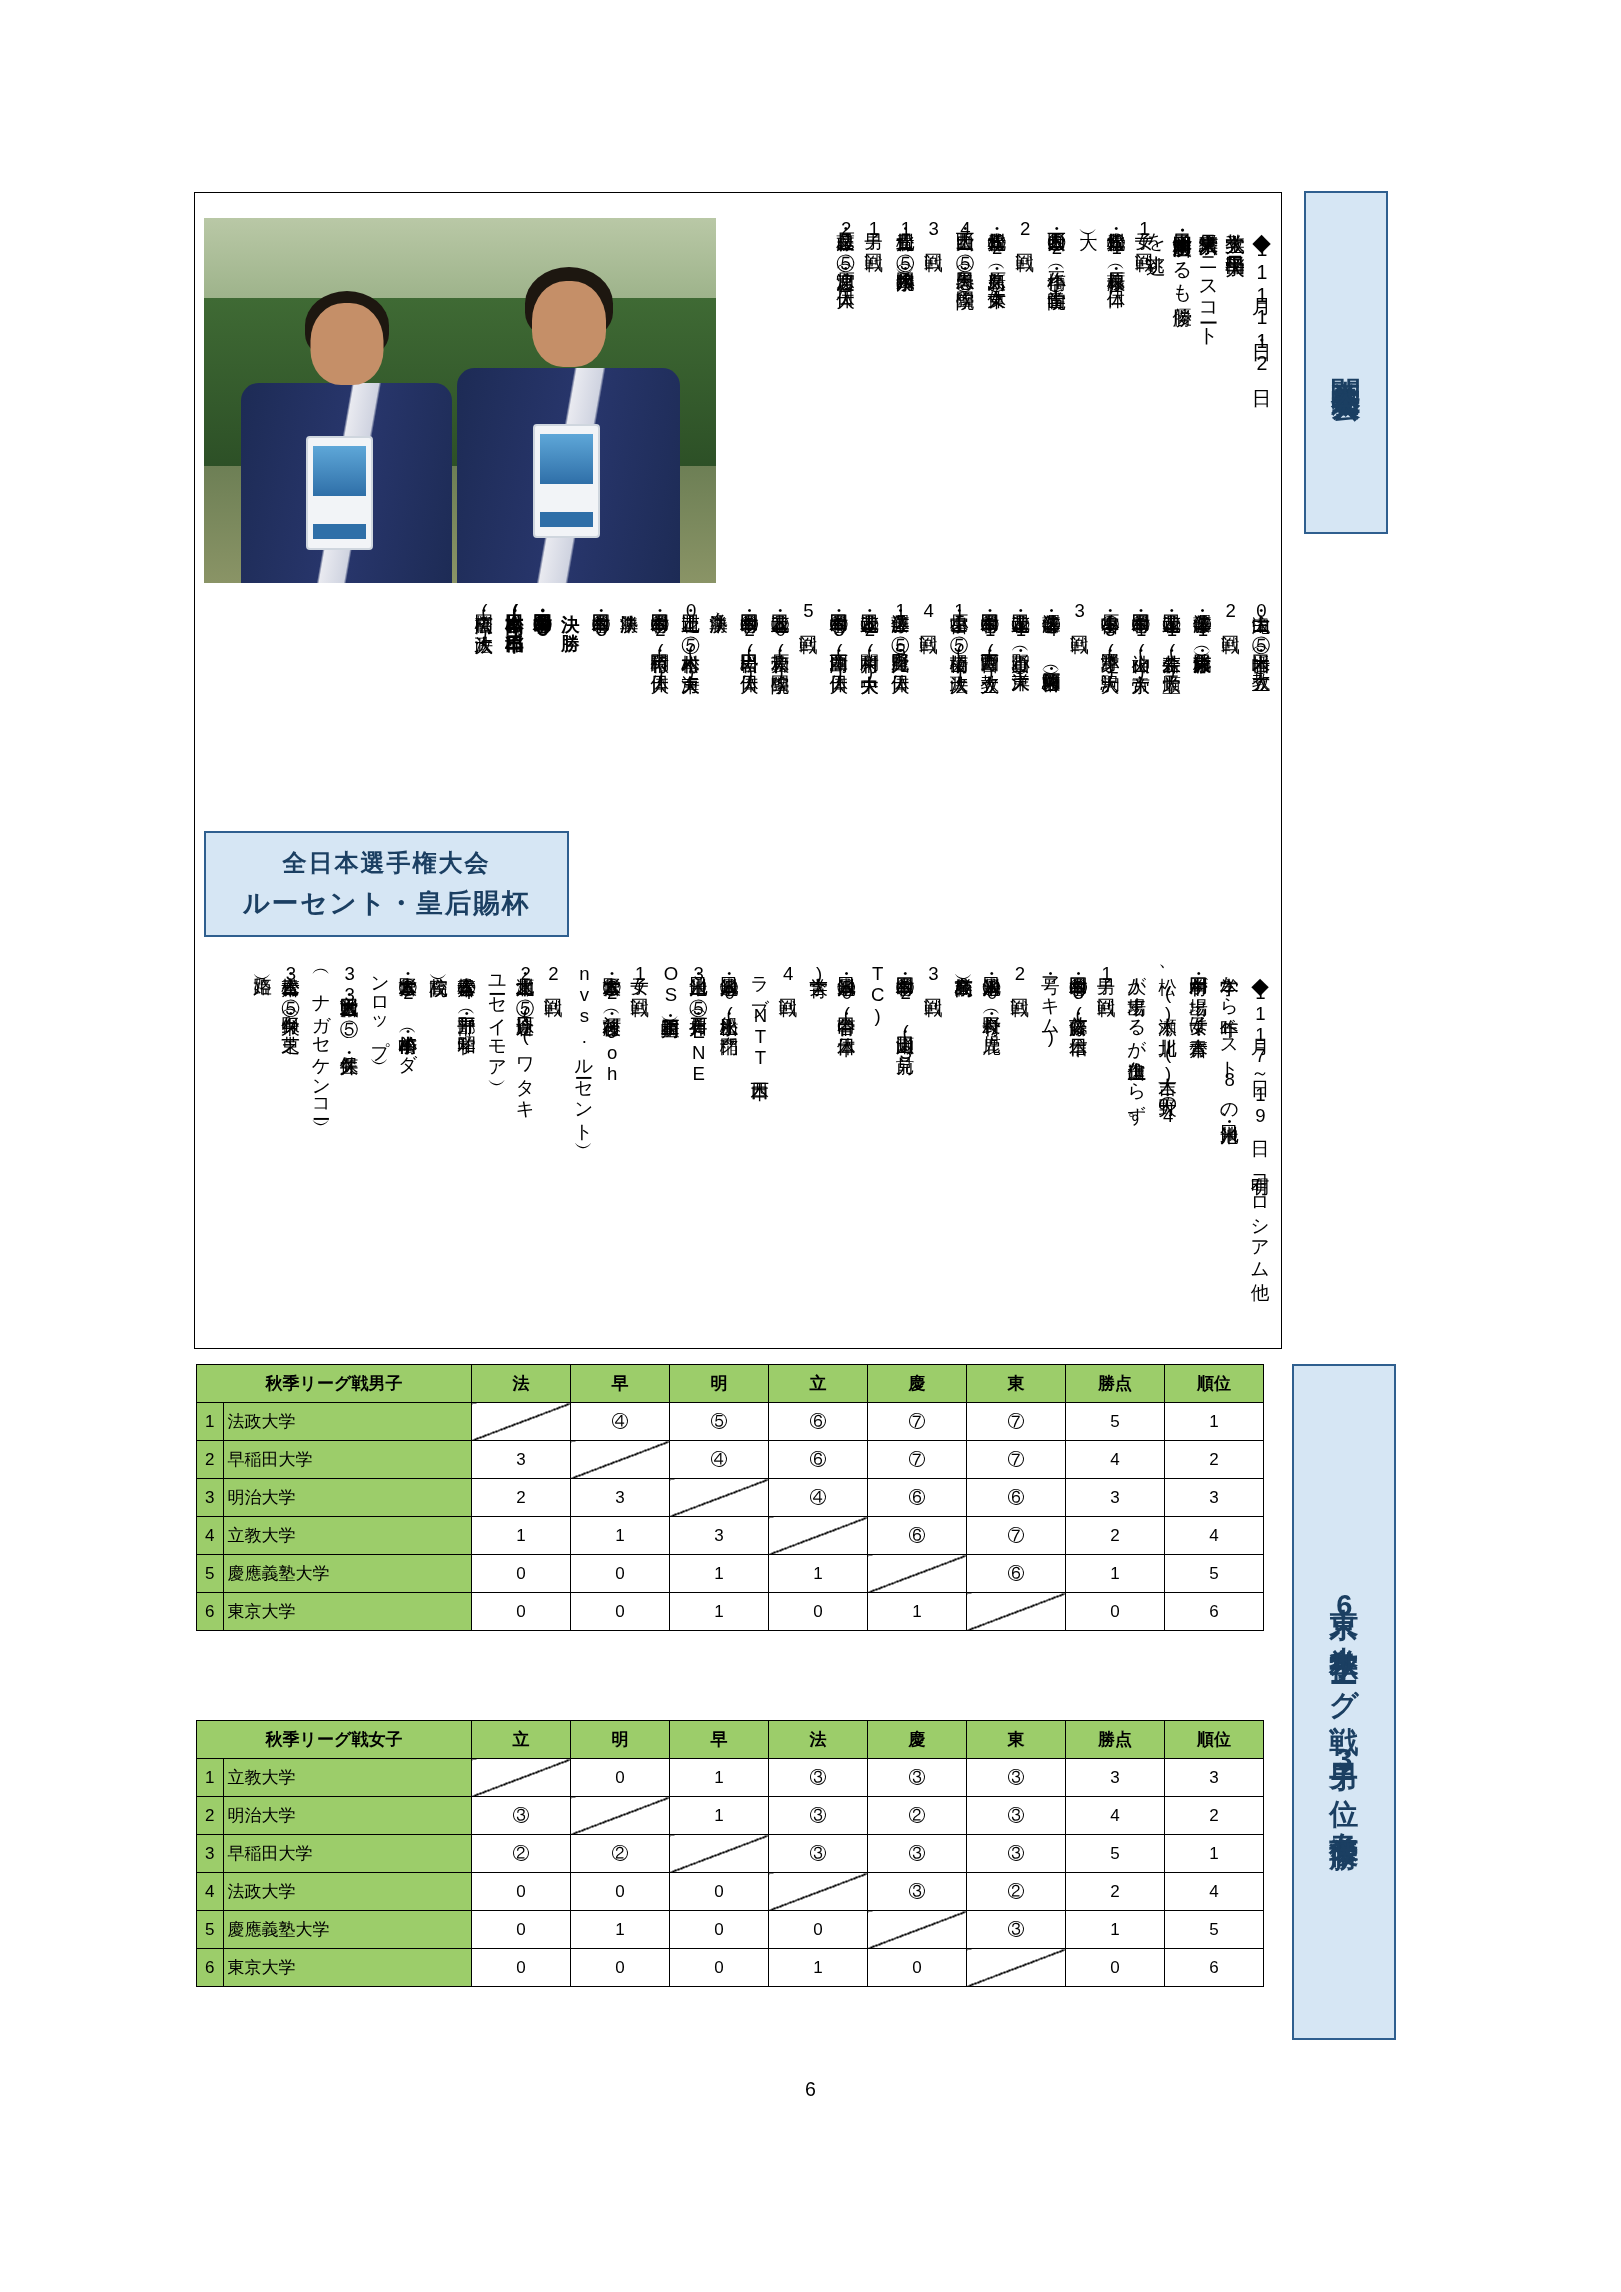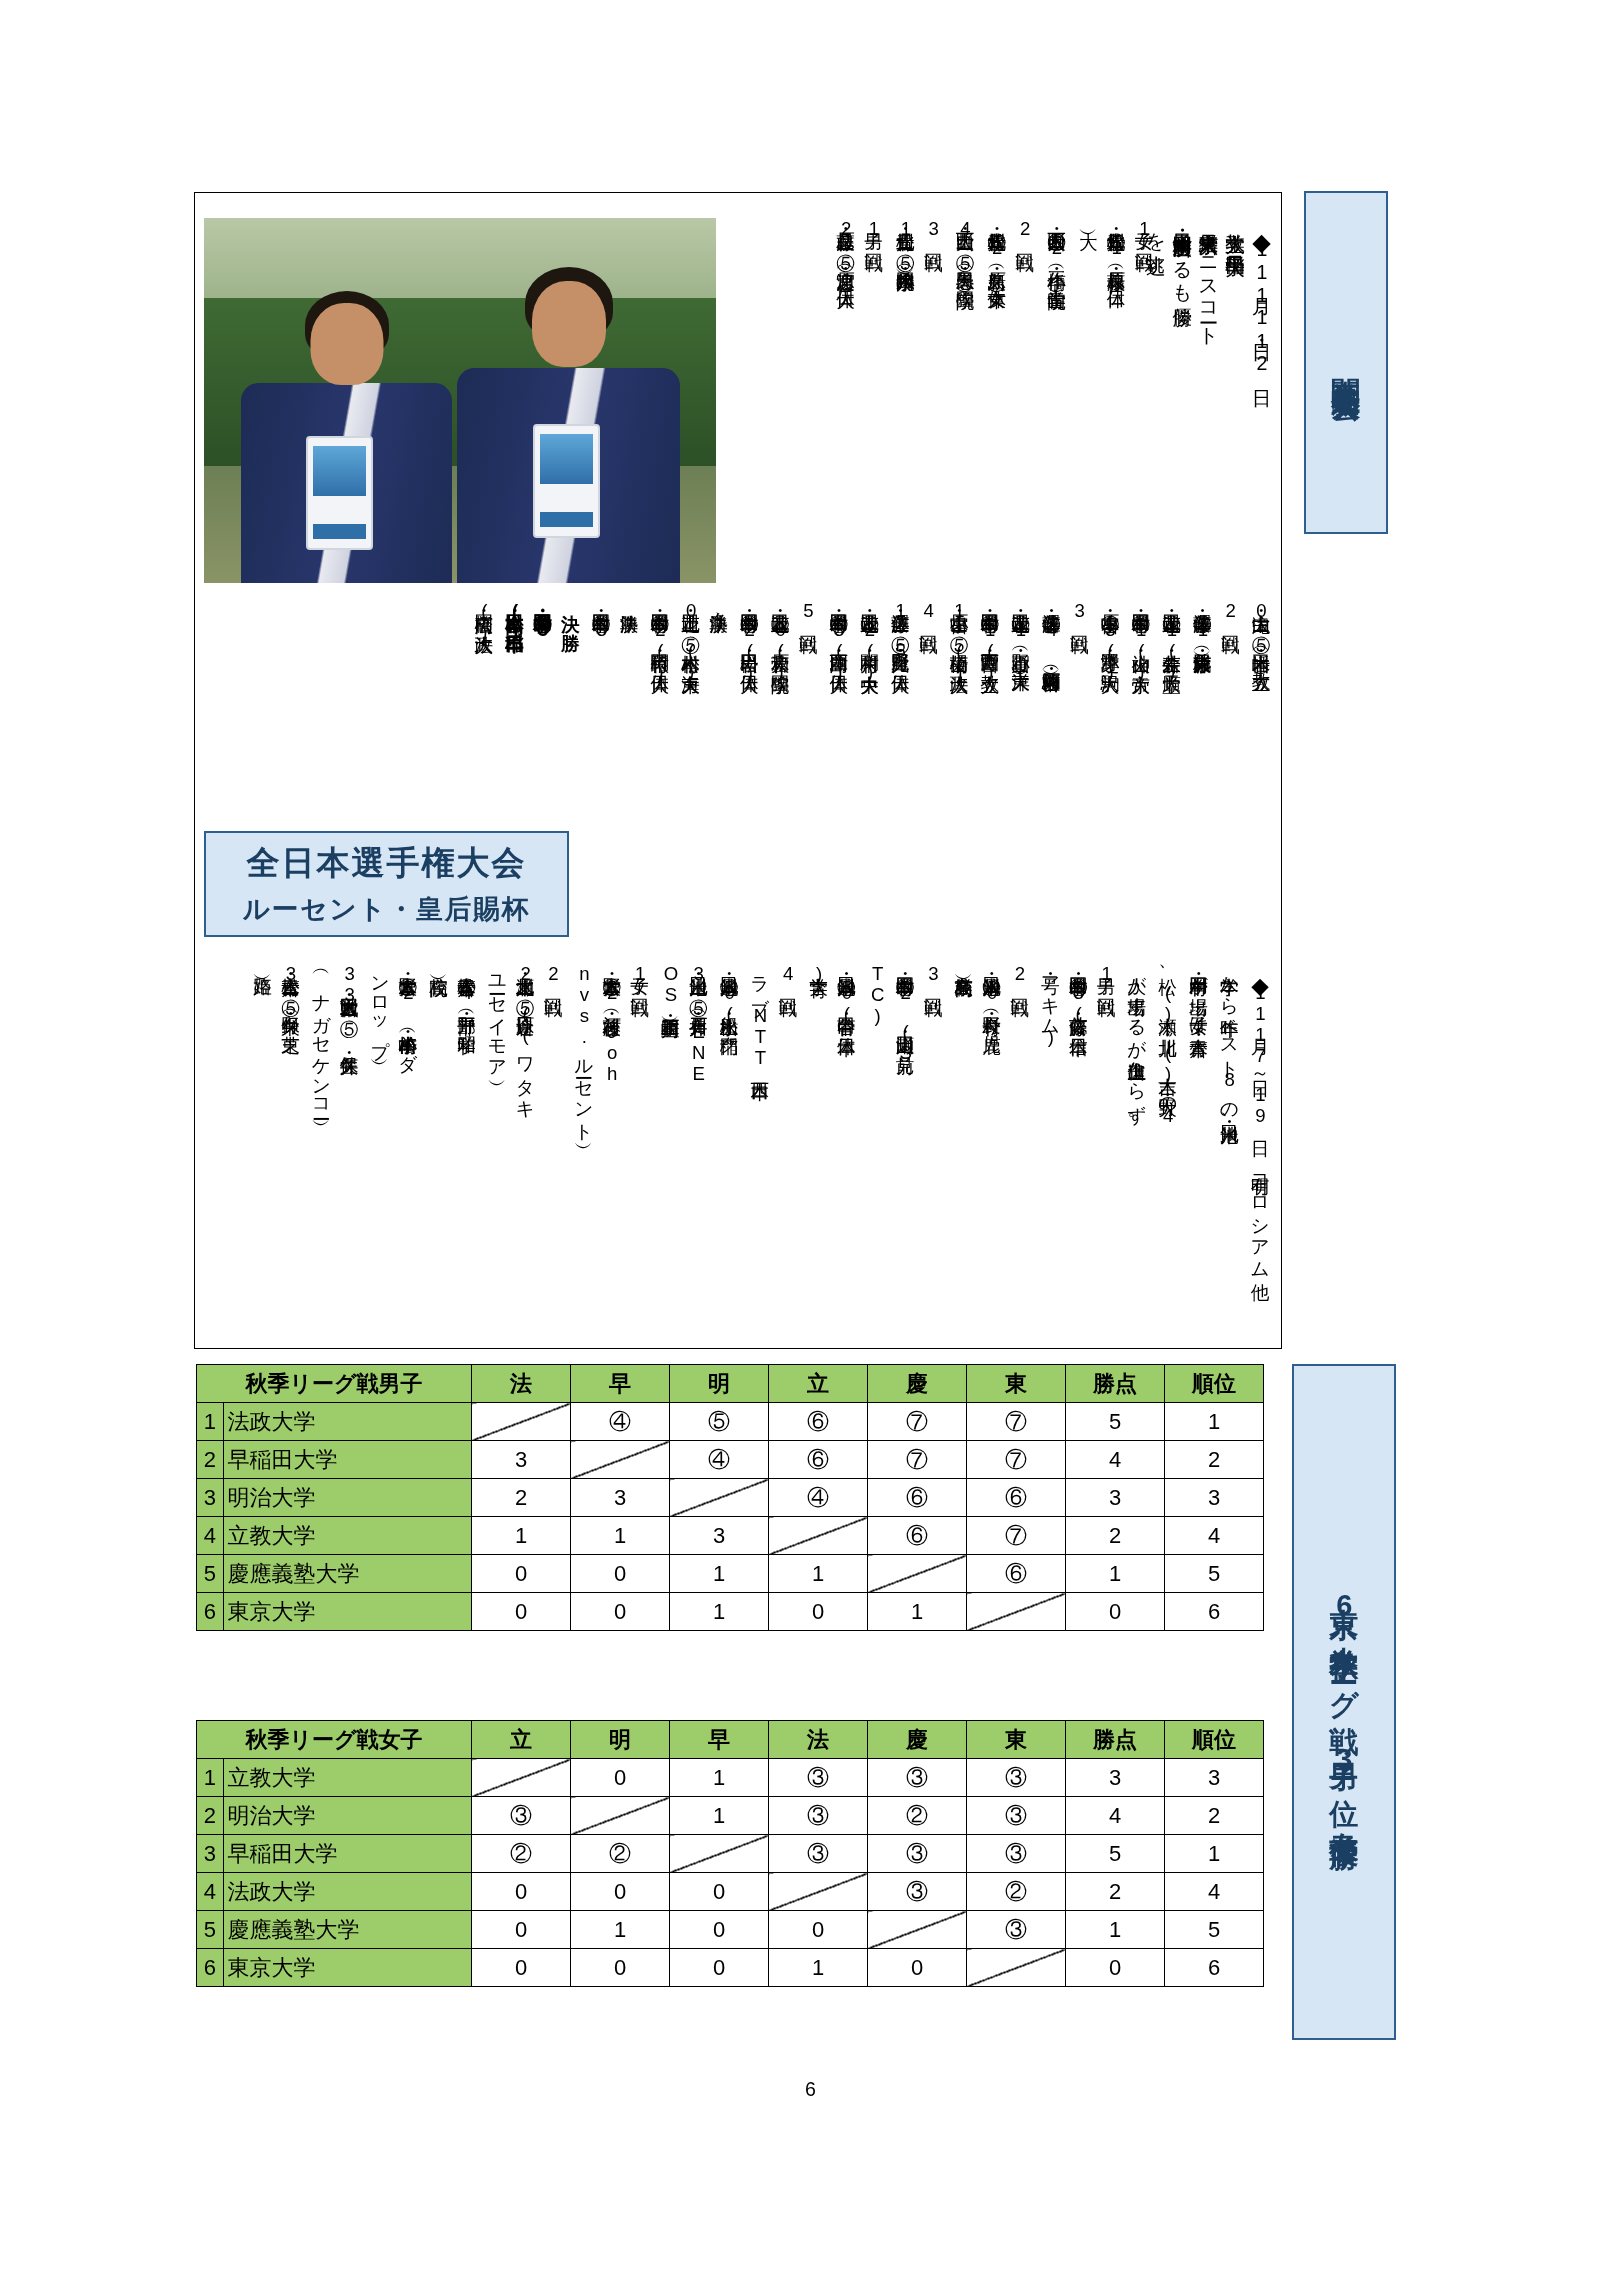--- a/index.html
+++ b/index.html
@@ -116,21 +116,21 @@
   .photo .card .lbl {
     position: absolute;
     left: 8%; bottom: 8%; right: 8%; height: 14%;
     background: #2f6fa8;
   }
 
   
   .ltable {
     position: absolute;
     border-collapse: collapse;
-    font-size: 22px;
+    font-size: 17px;
   }
   .ltable td, .ltable th {
     border: 1px solid #000;
     text-align: center;
     vertical-align: middle;
     font-weight: normal;
     padding: 0;
     height: 37px;
   }
   .ltable .hdr {
@@ -241,21 +241,21 @@
   <div class="vcol" style="font-size:18.6px;">中村・岡田⑤ー2竹田・関根(日体大)</div>
   <div class="vcol" style="font-size:18.6px;">準決勝
 中村・岡田⑤ー3</div>
   <div class="vcol" style="font-size:18.6px; font-weight:bold;">決　勝
 中村・岡田⑤ー3
 高田・松本(早稲田)</div>
   <div class="vcol" style="font-size:18.6px;">高橋・広岡(法政大)</div>
 </div>
 
 <div class="headbox" style="left:204px; top:831px; width:365px; height:106px; flex-direction:column; gap:5.9px;">
-  <span class="htxt" style="font-size:33px;">全日本選手権大会</span>
+  <span class="htxt" style="font-size:24px;">全日本選手権大会</span>
   <span class="htxt" style="font-size:26.5px;">ルーセント・皇后賜杯</span>
 </div>
 
 <div style="position:absolute; left:245px; top:963px; width:1029px; height:374px; display:flex; flex-direction:row-reverse; gap:2.9px;">
   <div class="vcol" style="font-size:18.6px;">◆11月17日～19日　　有明コロシアム他</div>
   <div class="vcol" style="font-size:18.6px;">本学から昨年ベスト8の米川・池口、</div>
   <div class="vcol" style="font-size:18.6px;">中村・岡田が出場、女子は齋木・青</div>
   <div class="vcol" style="font-size:18.6px;">松、(木瀬)・北川、(吉木)・大野の4</div>
   <div class="vcol" style="font-size:18.6px;">人が出場するが上位進出ならず。</div>
   <div class="vcol" style="font-size:18.6px;">男子1回戦

